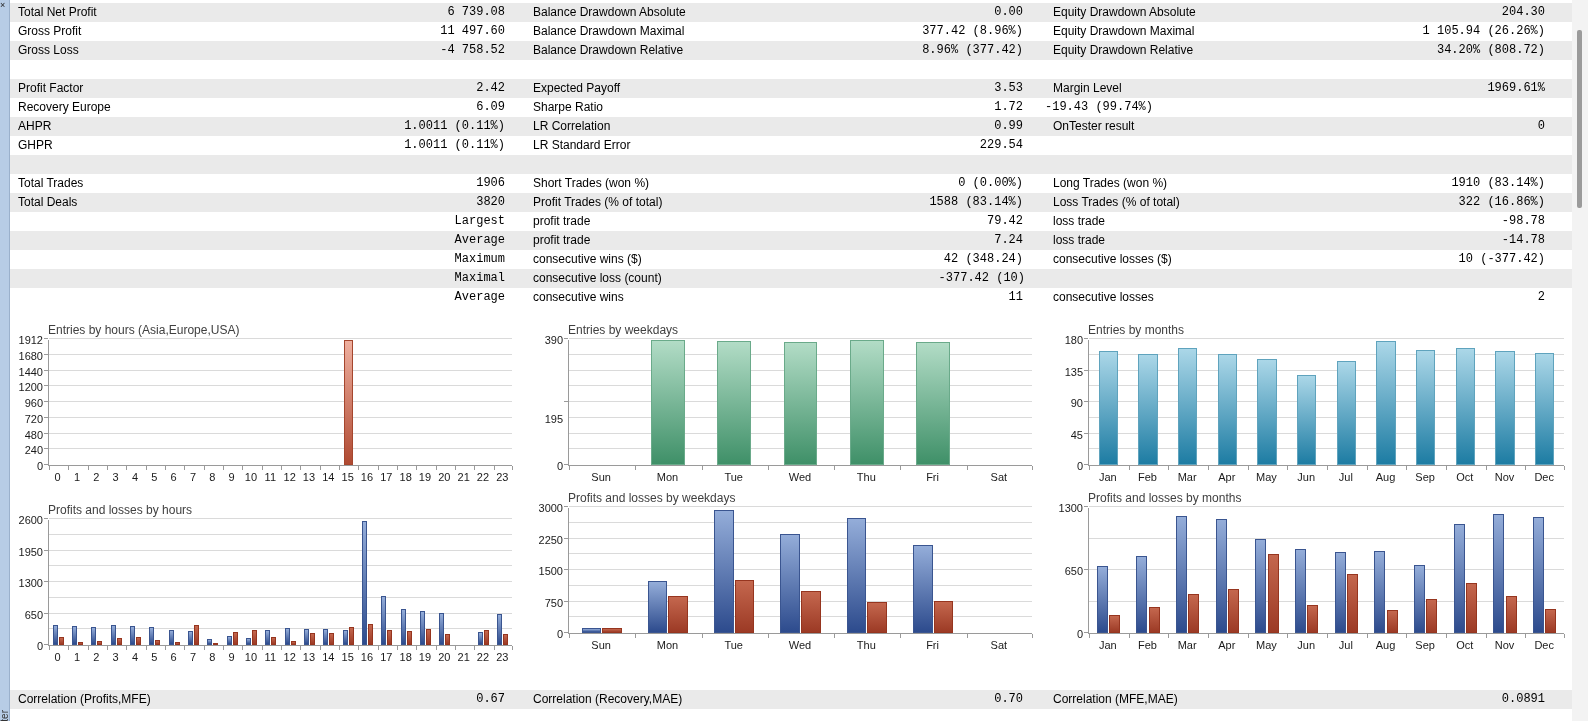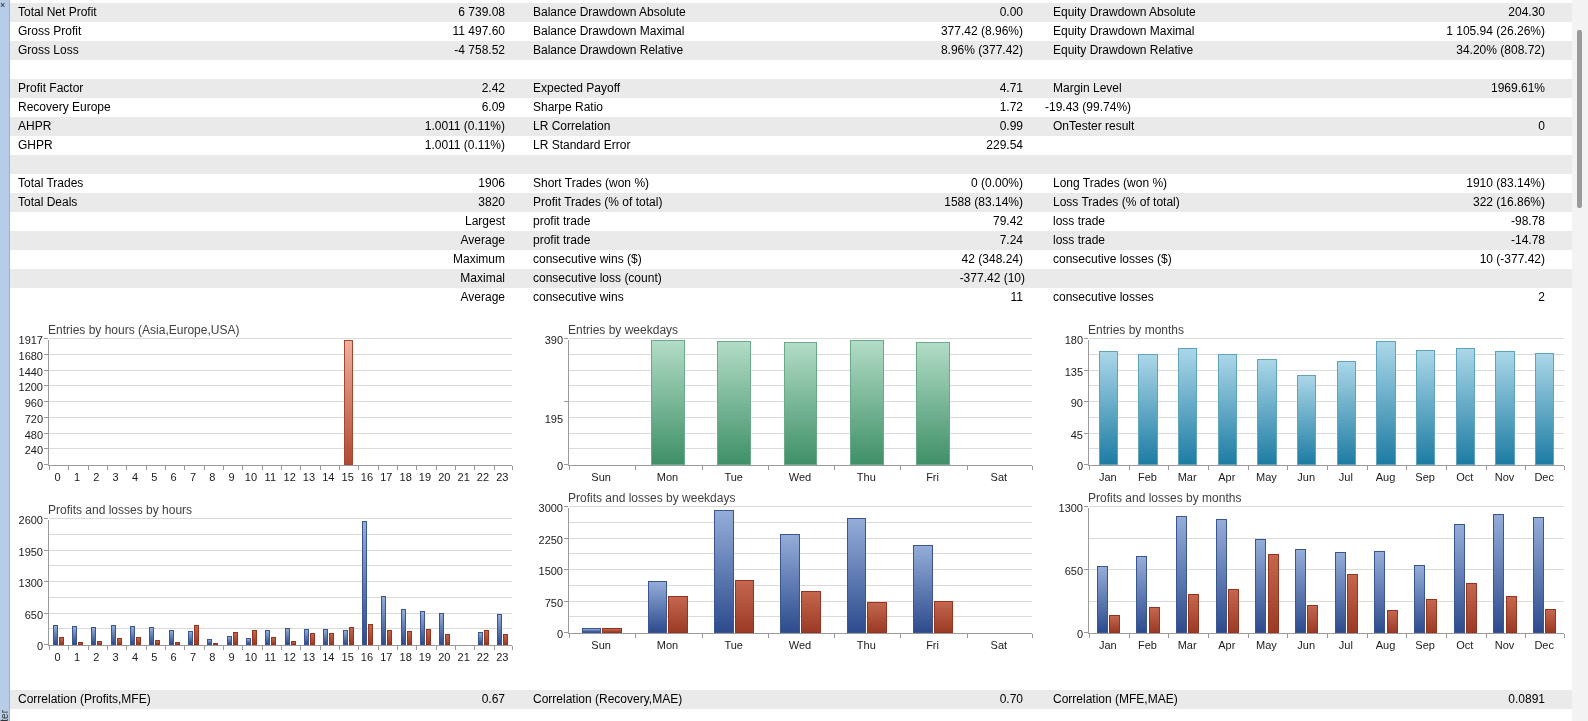--- a/index.html
+++ b/index.html
@@ -14,21 +14,21 @@
     transform:rotate(180deg); font-size:10px; color:#333; white-space:nowrap; }
 
   .content { position:absolute; left:10px; top:0; width:1562px; height:721px; }
 
   
   .stats-table { padding-top:3px; }
   .srow { height:19px; display:flex; line-height:19px; }
   .srow.gray { background:#eaeaea; }
   .scell { display:flex; height:19px; }
   .scell .lbl { flex:1; padding-left:8px; white-space:nowrap; overflow:hidden; }
-  .scell .val { text-align:left; white-space:nowrap; }
+  .scell .val { text-align:left; white-space:nowrap;font-family:Liberation Mono, monospace; }
   .c1 { width:515px; } .c1 .val { padding-right:20px; }
   .c2 { width:520px; } .c2 .val { padding-right:22px; }
   .c3 { width:527px; } .c3 .val { padding-right:27px; }
 
   
   .charts-grid { display:flex; gap:10px; margin-top:15px; }
   .chart { position:relative; height:168px; }
   .chart-title { position:absolute; left:38px; top:1px; font-size:12px; color:#404040; white-space:nowrap; }
   .plot { position:absolute; left:38px; top:18px; right:8px; bottom:24px;
     border-left:1px solid #9a9a9a; border-bottom:1px solid #9a9a9a; }
@@ -118,21 +118,21 @@
           <div class="val"></div>
         </div>
       </div>
       <div class="srow gray">
         <div class="scell c1">
           <div class="lbl">Profit Factor</div>
           <div class="val">2.42</div>
         </div>
         <div class="scell c2">
           <div class="lbl">Expected Payoff</div>
-          <div class="val">4.71</div>
+          <div class="val">3.53</div>
         </div>
         <div class="scell c3">
           <div class="lbl">Margin Level</div>
           <div class="val">1969.61%</div>
         </div>
       </div>
       <div class="srow">
         <div class="scell c1">
           <div class="lbl">Recovery Europe</div>
           <div class="val">6.09</div>
@@ -332,21 +332,21 @@
           <div class="bar" style="left: 294.64px; width: 9.05333px; height: 125.344px; background: linear-gradient(rgb(238, 176, 160), rgb(176, 74, 50)); border: 1px solid rgb(165, 70, 46);"></div>
         </div>
         <div class="ylab" style="top: 139px;">0</div>
         <div class="ylab" style="top: 123.25px;">240</div>
         <div class="ylab" style="top: 107.5px;">480</div>
         <div class="ylab" style="top: 91.75px;">720</div>
         <div class="ylab" style="top: 76px;">960</div>
         <div class="ylab" style="top: 60.25px;">1200</div>
         <div class="ylab" style="top: 44.5px;">1440</div>
         <div class="ylab" style="top: 28.75px;">1680</div>
-        <div class="ylab" style="top: 13px;">1917</div>
+        <div class="ylab" style="top: 13px;">1912</div>
         <div class="xlab" style="left: 38px; width: 19.3333px; top: 149px;">0</div>
         <div class="xlab" style="left: 57.3333px; width: 19.3333px; top: 149px;">1</div>
         <div class="xlab" style="left: 76.6667px; width: 19.3333px; top: 149px;">2</div>
         <div class="xlab" style="left: 96px; width: 19.3333px; top: 149px;">3</div>
         <div class="xlab" style="left: 115.333px; width: 19.3333px; top: 149px;">4</div>
         <div class="xlab" style="left: 134.667px; width: 19.3333px; top: 149px;">5</div>
         <div class="xlab" style="left: 154px; width: 19.3333px; top: 149px;">6</div>
         <div class="xlab" style="left: 173.333px; width: 19.3333px; top: 149px;">7</div>
         <div class="xlab" style="left: 192.667px; width: 19.3333px; top: 149px;">8</div>
         <div class="xlab" style="left: 212px; width: 19.3333px; top: 149px;">9</div>

